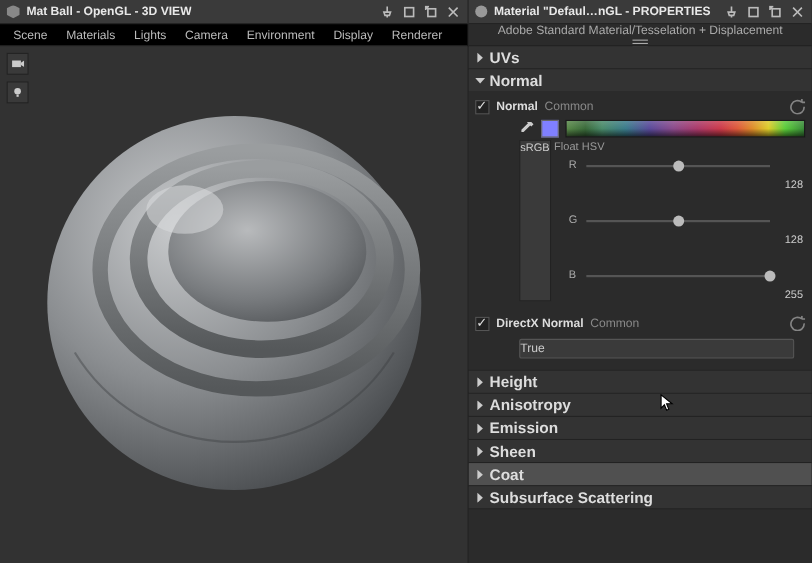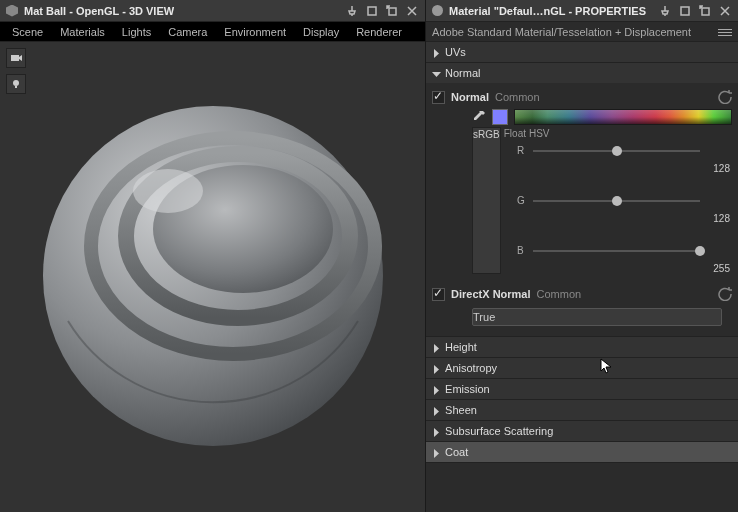--- a/index.html
+++ b/index.html
@@ -8,40 +8,40 @@
 .panel.left { width: 460px; border-right: 1px solid #1a1a1a; }
 .panel.right { flex: 1; }
 .titlebar { display: flex; align-items: center; height: 22px; background: #3a3a3a; padding: 0 6px; gap: 6px; border-bottom: 1px solid #222; }
 .titlebar .cube-ico { width: 12px; height: 12px; background: #888; clip-path: polygon(50% 0,100% 25%,100% 75%,50% 100%,0 75%,0 25%); }
 .titlebar .title { font-weight: 700; color: #e8e8e8; font-size: 11px; white-space: nowrap; overflow: hidden; text-overflow: ellipsis; flex: 0 1 auto; }
 .titlebar .sp { flex: 1; }
 .win-ico { width: 14px; height: 14px; display: flex; align-items: center; justify-content: center; color: #bbb; cursor: pointer; }
 .win-ico svg { width: 12px; height: 12px; stroke: currentColor; fill: none; stroke-width: 1.5; }
 .tabbar { display: flex; height: 20px; background: #000000; border-bottom: 1px solid #222; padding: 0 4px; align-items: center; gap: 1px; }
 .tab { padding: 2px 8px; color: #bbb; cursor: pointer; font-size: 11px; }
-.shader-row { height: 20px; background: #2b2b2b; border-bottom: 1px solid #222; display: flex; align-items: center; padding: 0 6px; color: #aaa; font-size: 11px; }
+.shader-row { height: 20px; background: #2b2b2b; border-bottom: 1px solid #222; display: flex; align-items: center; padding: 0 6px; color: #aaa; font-size: 11px; flex-direction: column; }
 .shader-row .sp { flex: 1; }
 .menu-ico { width: 14px; height: 10px; cursor: pointer; }
 .menu-ico div { height: 1px; background: #aaa; margin: 2px 0; }
 .viewport { flex: 1; background: #323232; position: relative; }
 .vp-toolbar { position: absolute; top: 6px; left: 6px; display: flex; flex-direction: column; gap: 6px; }
 .vp-btn { width: 20px; height: 20px; background: #3a3a3a; border: 1px solid #222; display: flex; align-items: center; justify-content: center; cursor: pointer; }
 .vp-btn svg { width: 12px; height: 12px; fill: #ccc; }
 .ball { position: absolute; left: 50%; top: 50%; transform: translate(-50%,-50%); }
 .statusbar { height: 22px; background: #2b2b2b; border-top: 1px solid #222; display: flex; align-items: center; padding: 0 6px; gap: 6px; }
 .cs-select { background: #3a3a3a; border: 1px solid #222; color: #ccc; font-size: 11px; padding: 1px 18px 1px 6px; height: 18px; position: relative; cursor: pointer; min-width: 120px; }
 .cs-select::after { content: ""; position: absolute; right: 5px; top: 6px; border: 4px solid transparent; border-top-color: #aaa; }
 .layers-ico { width: 14px; height: 14px; }
 .prop-body { flex: 1; overflow-y: auto; background: #2b2b2b; }
 .section { border-bottom: 1px solid #222; }
 .sec-head { display: flex; align-items: center; height: 20px; padding: 0 6px; background: #333; cursor: pointer; gap: 4px; }
 .sec-head.hover { background: #505050; }
 .chev { width: 9px; height: 9px; display: inline-block; }
 .chev svg { width: 9px; height: 9px; fill: #ccc; }
-.sec-label { font-weight: 400; color: #ddd; font-size: 11px; }
+.sec-label { font-weight: 700; color: #ddd; font-size: 14px; }
 .sec-content { padding: 4px 6px 8px 6px; background: #2b2b2b; }
 .row { display: flex; align-items: center; height: 20px; gap: 6px; }
 .chk { width: 13px; height: 13px; background: #222; border: 1px solid #555; position: relative; cursor: pointer; }
 .chk.on::after { content: "✓"; position: absolute; top: -3px; left: 0px; color: #ddd; font-size: 12px; }
 .param-name { color: #ddd; font-weight: 600; font-size: 11px; }
 .param-sub { color: #888; font-size: 11px; }
 .reset-ico { width: 14px; height: 14px; cursor: pointer; opacity: .7; }
 .reset-ico svg { width: 14px; height: 14px; stroke: #aaa; fill: none; stroke-width: 1.5; }
 .picker-row { display: flex; align-items: center; gap: 6px; padding: 2px 0 2px 40px; }
 .eyedrop { width: 14px; height: 14px; cursor: pointer; }
@@ -291,33 +291,33 @@
       </div>
     <div class="section">
         <div class="sec-head">
           <span class="chev"><svg viewBox="0 0 9 9">
               <path d="M2 0l5 4.5L2 9z"></path>
             </svg></span>
           <span class="sec-label">Sheen</span>
         </div>
       </div>
     <div class="section">
+        <div class="sec-head hover">
+          <span class="chev"><svg viewBox="0 0 9 9">
+              <path d="M2 0l5 4.5L2 9z"></path>
+            </svg></span>
+          <span class="sec-label">Coat</span>
+        </div>
+      </div>
+    <div class="section">
         <div class="sec-head">
           <span class="chev"><svg viewBox="0 0 9 9">
               <path d="M2 0l5 4.5L2 9z"></path>
             </svg></span>
           <span class="sec-label">Subsurface Scattering</span>
-        </div>
-      </div>
-    <div class="section">
-        <div class="sec-head hover">
-          <span class="chev"><svg viewBox="0 0 9 9">
-              <path d="M2 0l5 4.5L2 9z"></path>
-            </svg></span>
-          <span class="sec-label">Coat</span>
         </div>
       </div>
 
   </div>
 </div>
 
 <div class="cursor" style="left:600px;top:358px">
   <svg viewBox="0 0 16 16">
       <path d="M1 1l0 12 3-3 2 5 2-1-2-5 5 0z"></path>
     </svg>

